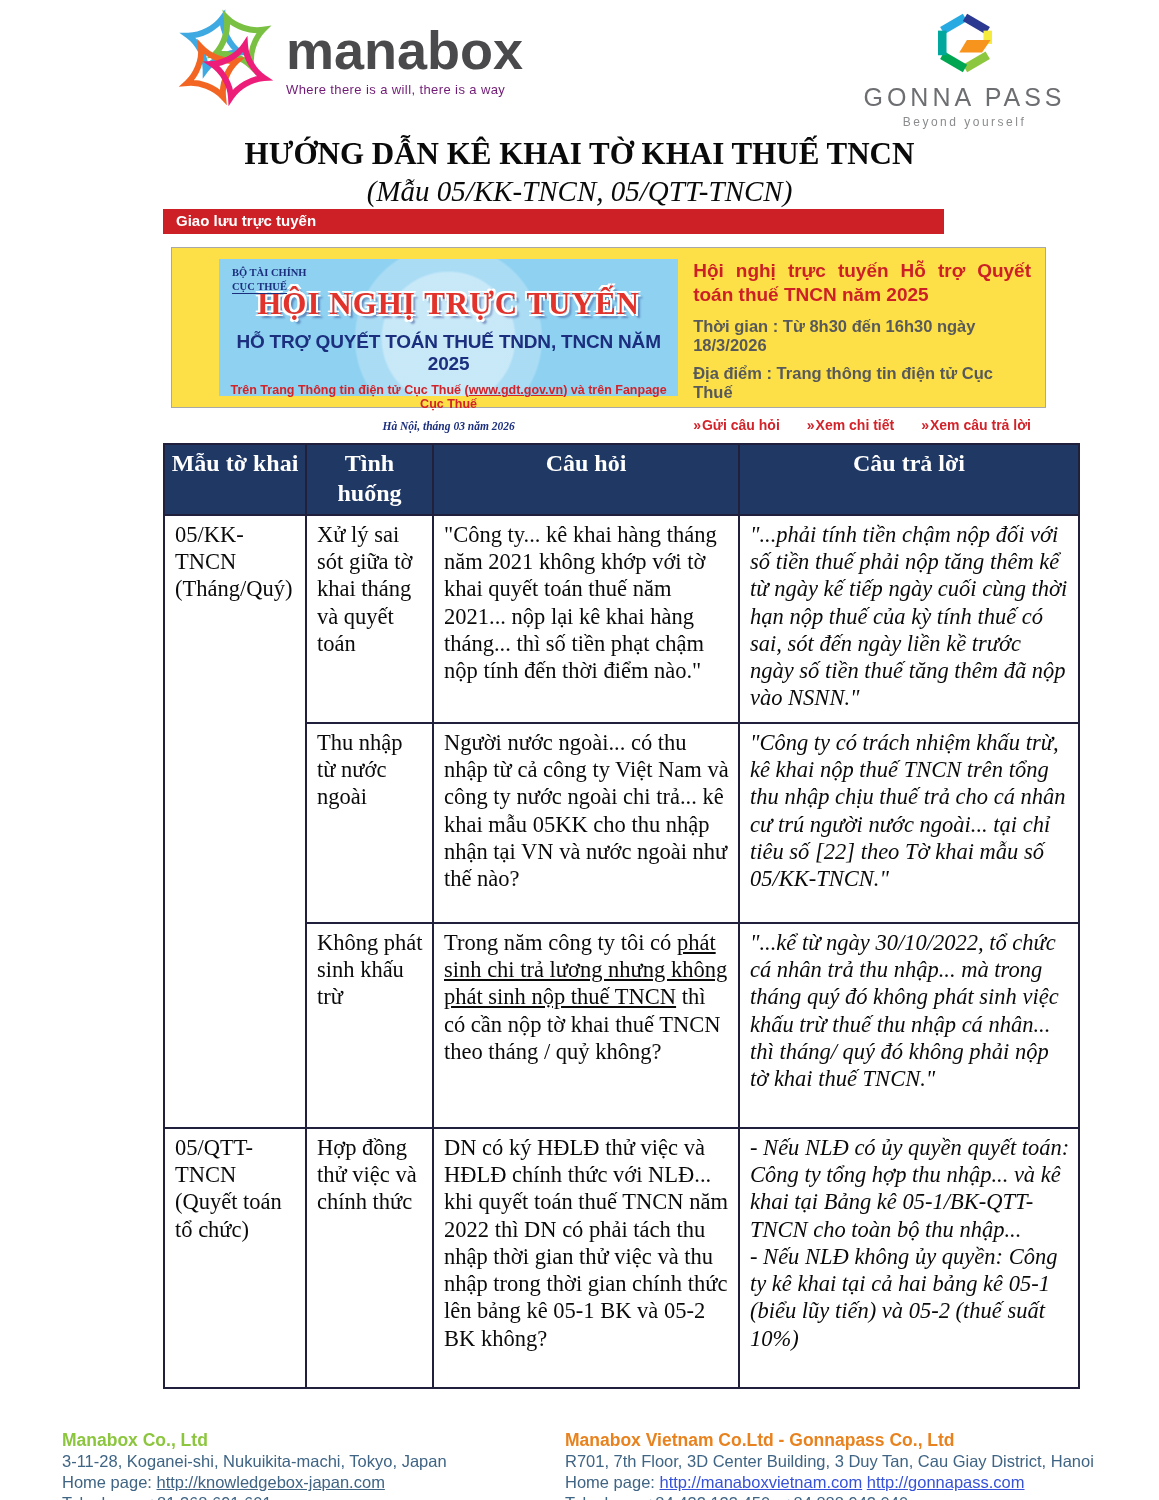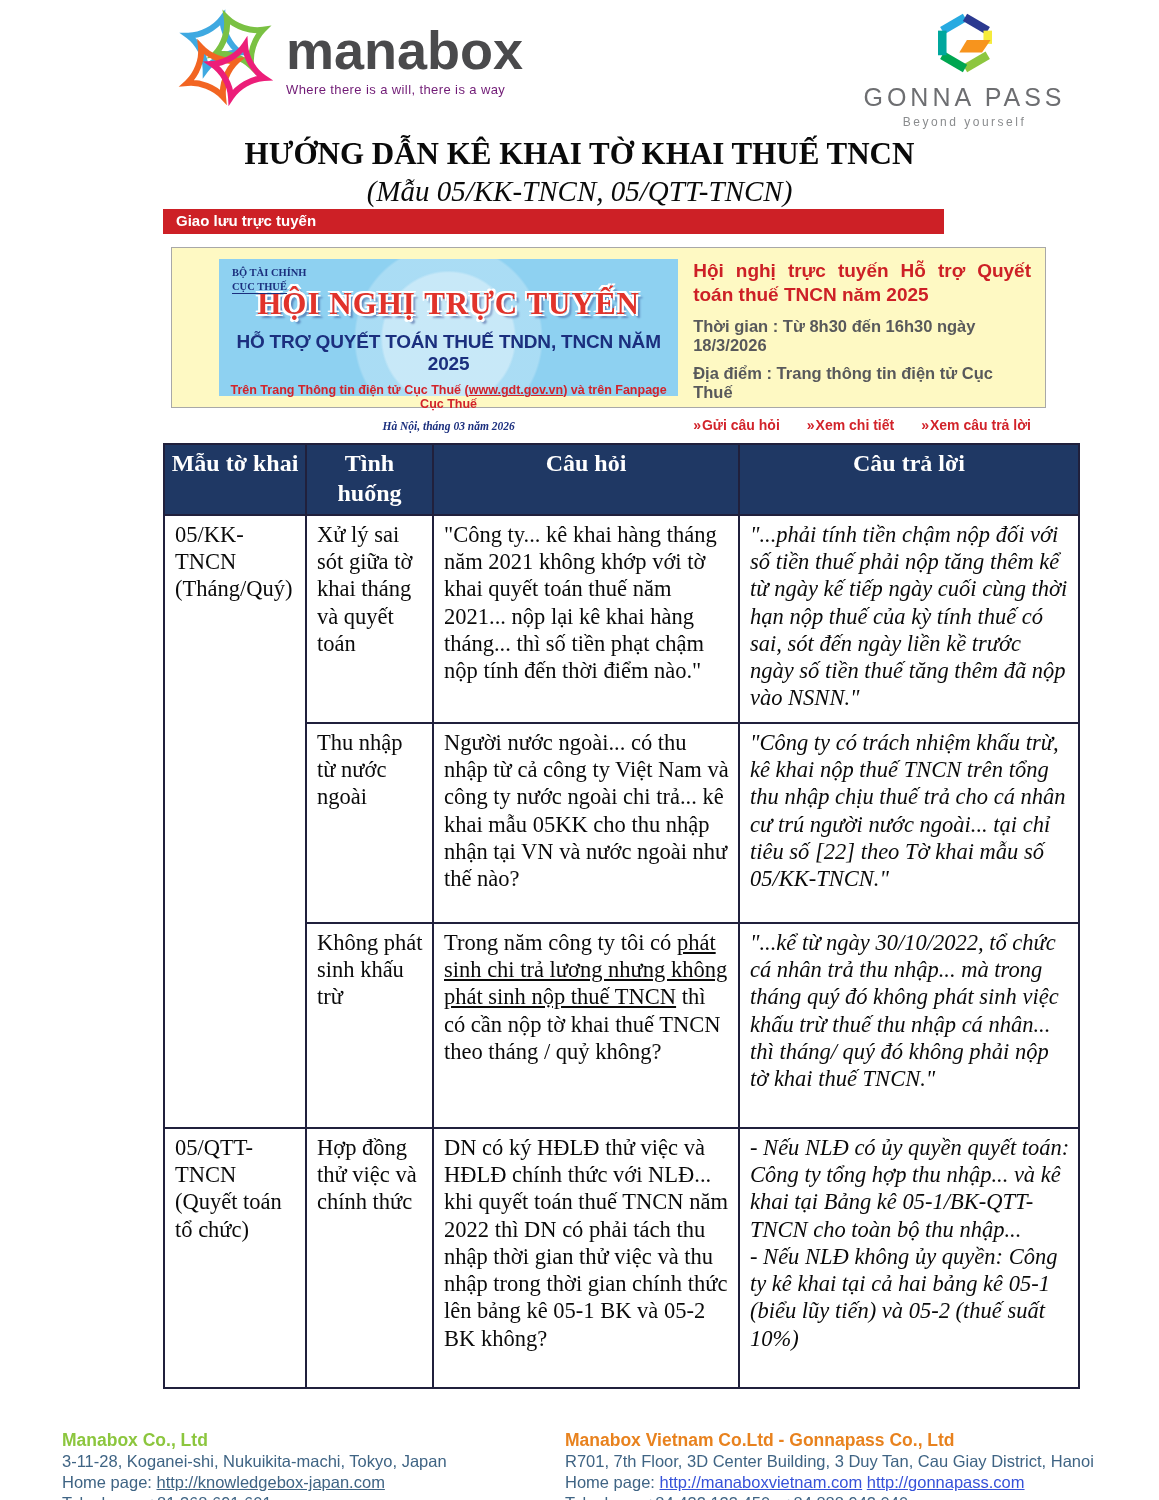--- a/index.html
+++ b/index.html
@@ -32,21 +32,21 @@
   
   .section-bar {
     position:absolute; left:163px; top:209px; width:781px; height:25px; box-sizing:border-box;
     background:#cd2026; color:#ffffff; font-weight:bold; font-size:15px;
     line-height:24px; padding-left:13px;
   }
 
   
   .conf {
     position:absolute; left:171px; top:247px; width:875px; height:161px; box-sizing:border-box;
-    border:1px solid #a8a8a8; display:flex; background:#fef9c3;
+    border:1px solid #a8a8a8; display:flex; background:#fde047;
   }
   .conf-poster {
     margin:11px 0 11px 47px; width:464px; position:relative; box-sizing:border-box;
     background:#8ed1f1;
     background-image:
       radial-gradient(circle at 50% 58%, rgba(255,255,255,0.35) 0 27%, rgba(255,255,255,0) 28%),
       radial-gradient(circle at 50% 58%, rgba(255,255,255,0.25) 0 38%, rgba(255,255,255,0) 39%);
   }
   .conf-agency {
     position:absolute; left:13px; top:7px; color:#1b2f7e;

